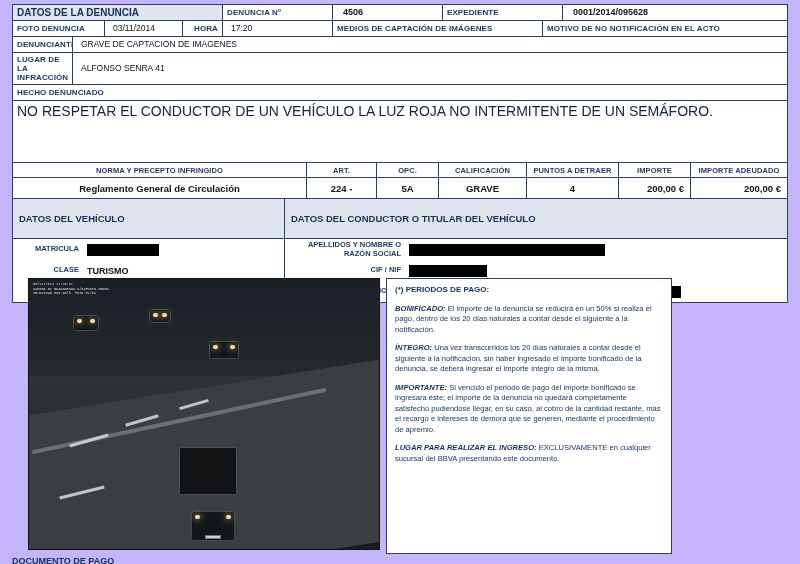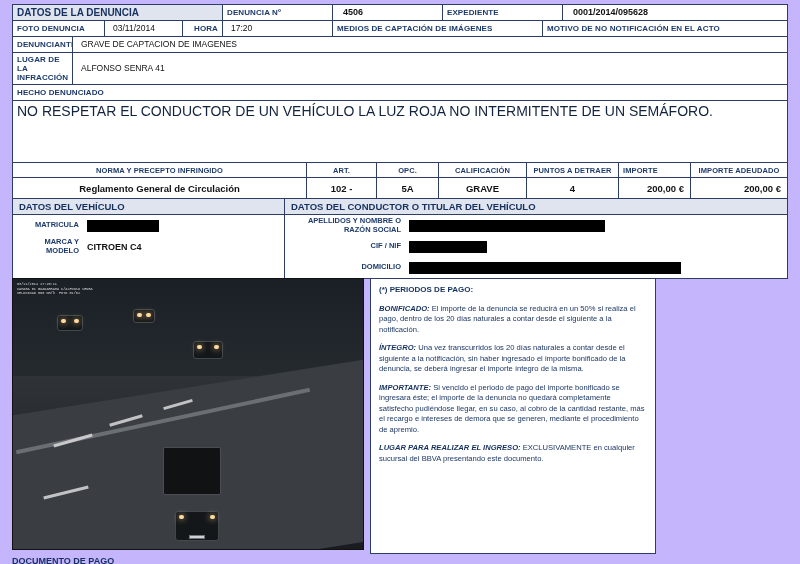--- a/index.html
+++ b/index.html
@@ -81,60 +81,60 @@
     border-bottom: 1px solid #2c3e63;
     min-height: 62px;
   }
 
   
   .norma-head .c1 { flex: 1; justify-content: center; }
   .norma-head .c2 { width: 70px; justify-content: center; }
   .norma-head .c3 { width: 62px; justify-content: center; }
   .norma-head .c4 { width: 88px; justify-content: center; }
   .norma-head .c5 { width: 92px; justify-content: center; }
-  .norma-head .c6 { width: 72px; }
+  .norma-head .c6 { width: 72px; justify-content: center; }
   .norma-head .c7 { width: 96px; justify-content: center; }
   .norma-body .c1 { flex: 1; justify-content: center; }
   .norma-body .c2 { width: 70px; justify-content: center; }
   .norma-body .c3 { width: 62px; justify-content: center; }
   .norma-body .c4 { width: 88px; justify-content: center; }
   .norma-body .c5 { width: 92px; justify-content: center; }
   .norma-body .c6 { width: 72px; justify-content: flex-end; padding-right: 6px;}
   .norma-body .c7 { width: 96px; justify-content: flex-end; padding-right: 6px;}
   .norma-body .cell { font-weight: bold; font-size: 9.5px; color: #111; height: 20px; }
   .norma-head .cell { font-size: 7.5px; height: 14px; }
 
   
   .two-col { display: flex; border-top: 1px solid #2c3e63; }
   .col-left { width: 272px; border-right: 1px solid #2c3e63; }
   .col-right { flex: 1; }
   .col-title {
     background: #dfe4ee;
     color: #16305e;
     font-weight: bold;
     font-size: 9.5px;
-    padding: 2px 6px;
+    padding: 14px 6px;
     border-bottom: 1px solid #2c3e63;
   }
   .frow { display: flex; align-items: center; height: 21px; padding: 0 4px; }
   .fl {
     font-size: 7.5px; font-weight: bold; color: #1d3a6b;
     text-align: right; line-height: 8.5px;
   }
   .col-left .fl { width: 62px; }
   .col-right .fl { width: 112px; }
   .fv { font-size: 9px; color: #111; font-weight: bold; padding-left: 8px; }
   .redact {
     height: 12px; background: #000; margin-left: 8px;
   }
 
   
   .bottom {
     position: absolute;
-    left: 12px; top: 278px; width: 644px; height: 276px;
+    left: 28px; top: 278px; width: 644px; height: 276px;
     display: flex;
   }
   .photo {
     width: 352px; height: 272px;
     background: #2b2b2b;
     position: relative;
     overflow: hidden;
     border: 1px solid #111;
   }
   .photo .sky {
@@ -309,37 +309,41 @@
       <div class="cell c6">
           <span class="lbl">IMPORTE</span>
         </div>
       <div class="cell c7">
           <span class="lbl">IMPORTE ADEUDADO</span>
         </div>
     </div>
 
     <div class="band norma-body">
       <div class="cell c1">Reglamento General de Circulación</div>
-      <div class="cell c2">102  -</div>
+      <div class="cell c2">224  -</div>
       <div class="cell c3">5A</div>
       <div class="cell c4">GRAVE</div>
       <div class="cell c5">4</div>
       <div class="cell c6">200,00 €</div>
       <div class="cell c7">200,00 €</div>
     </div>
 
     <div class="two-col">
       <div class="col-left">
         <div class="col-title">DATOS DEL VEHÍCULO</div>
 
         <div class="frow">
           <div class="fl">MATRICULA</div>
           <div class="redact" style="width:72px;"></div>
         </div>
 
+        <div class="frow">
+          <div class="fl">CLASE</div>
+          <div class="fv">TURISMO</div>
+        </div>
 
         <div class="frow">
           <div class="fl">MARCA Y MODELO</div>
           <div class="fv">CITROEN C4</div>
         </div>
       </div>
 
       <div class="col-right">
         <div class="col-title">DATOS DEL CONDUCTOR O TITULAR DEL VEHÍCULO</div>
 

